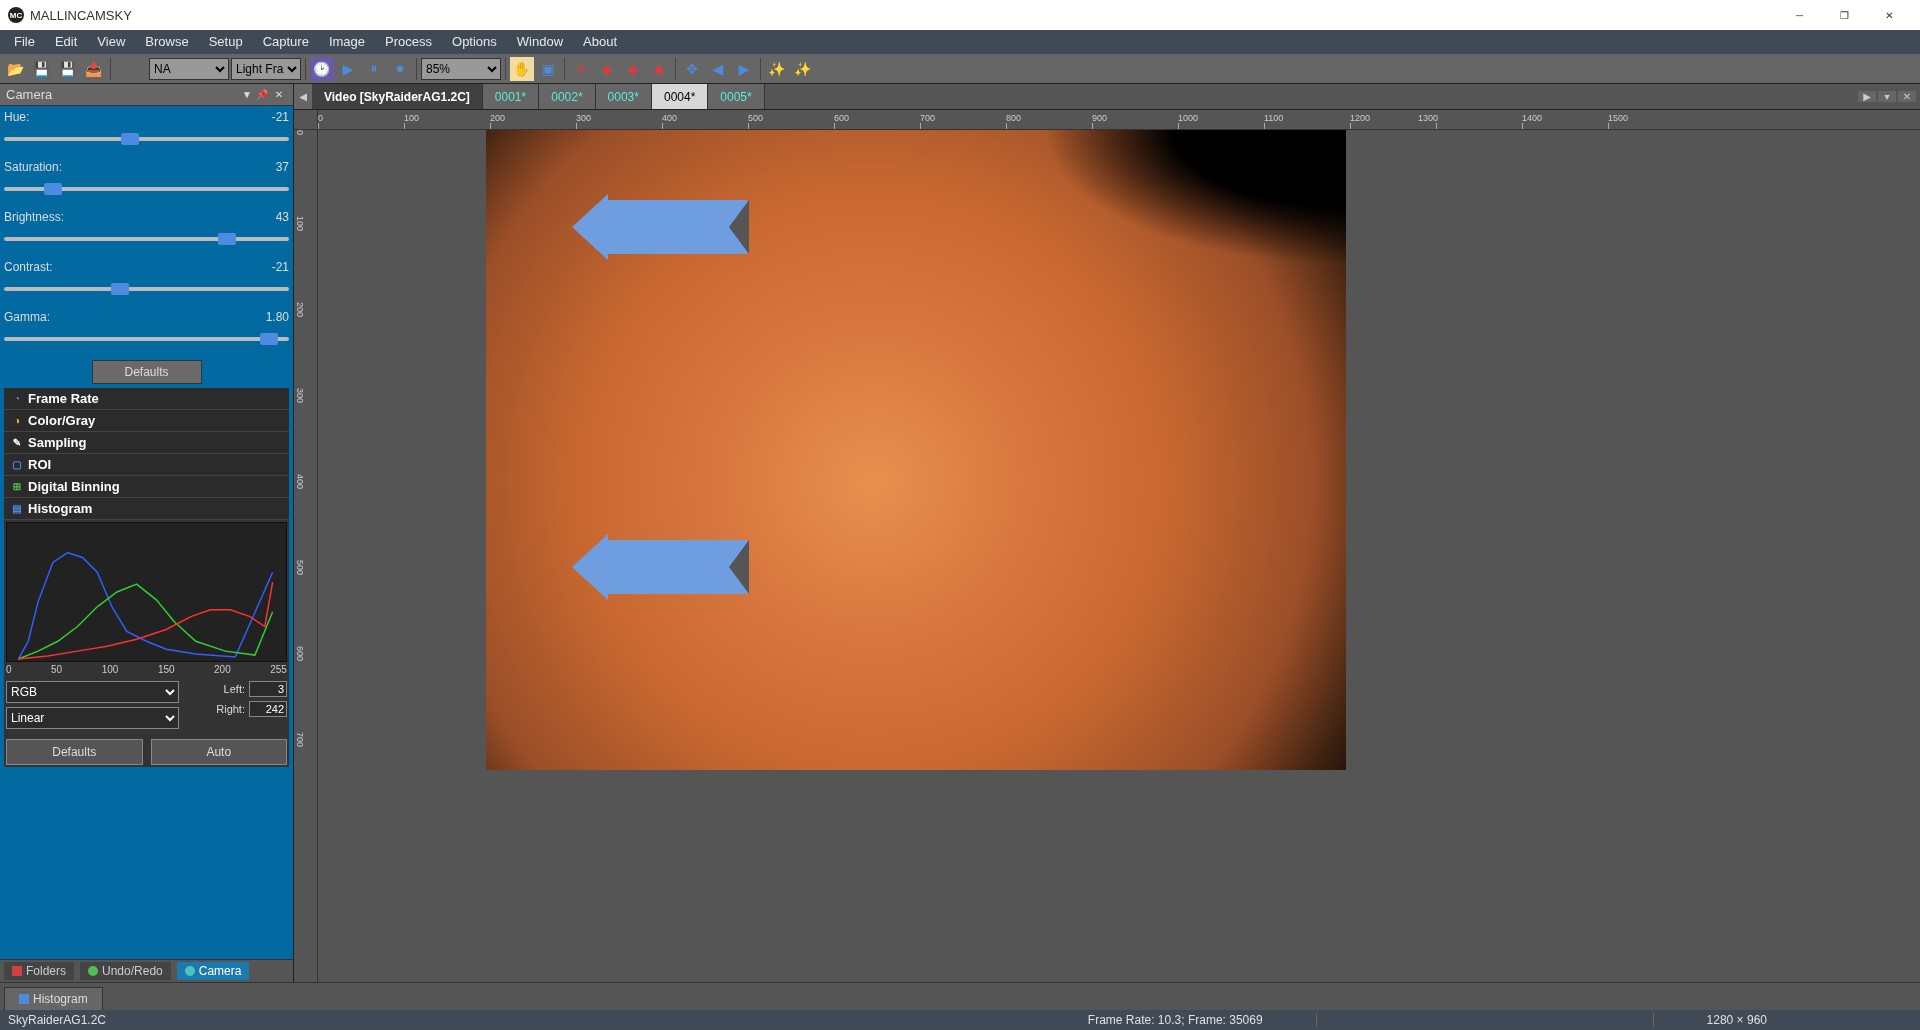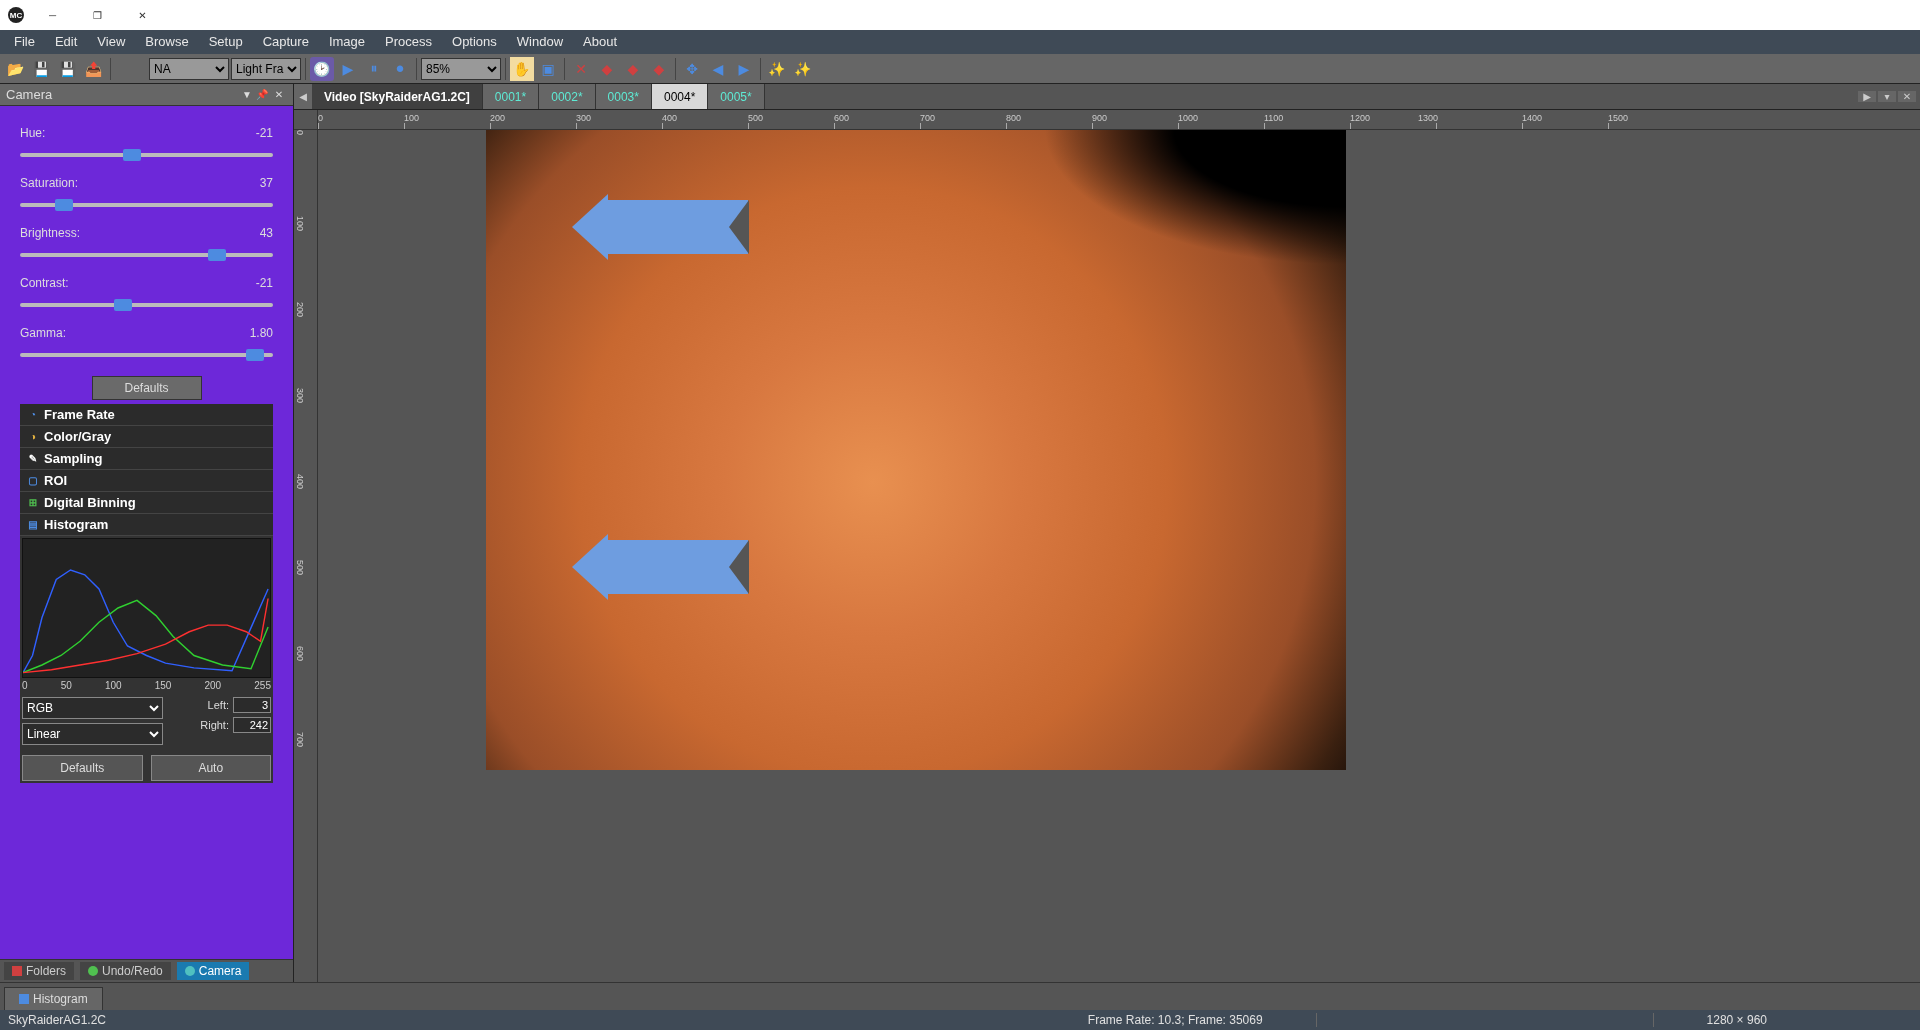--- a/index.html
+++ b/index.html
@@ -22,21 +22,21 @@
 .toolbar select { background: #999; border: 1px solid #333; height: 22px; font-size: 12px; }
 
 
 .main { display: flex; height: calc(100% - 30px - 24px - 30px - 28px - 20px); }
 
 
 .left-panel { width: 294px; background: #555; display: flex; flex-direction: column; border-right: 1px solid #222; }
 .panel-header { background: #666; height: 22px; display: flex; align-items: center; padding: 0 6px; font-size: 13px; color: #ddd; border-bottom: 1px solid #333; }
 .panel-header .spacer { flex: 1; }
 .panel-header .ph-btn { width: 16px; height: 16px; display: flex; align-items: center; justify-content: center; cursor: pointer; font-size: 10px; }
-.panel-body { flex: 1; overflow: auto; background: #6d28d9; padding: 20px; }
+.panel-body { flex: 1; overflow: auto; background: #0369a1; padding: 4px; }
 .panel-body::-webkit-scrollbar { width: 14px; }
 .panel-body::-webkit-scrollbar-track { background: #aaa; }
 .panel-body::-webkit-scrollbar-thumb { background: #777; border: 1px solid #555; }
 
 .slider-row { margin-bottom: 16px; }
 .slider-row .sr-top { display: flex; justify-content: space-between; font-size: 12px; color: #ddd; margin-bottom: 6px; }
 .slider-row input[type=range] { width: 100%; appearance: none; height: 4px; background: #bbb; outline: none; border-radius: 2px; }
 .slider-row input[type=range]::-webkit-slider-thumb { appearance: none; width: 18px; height: 12px; background: #4d8be0; border-radius: 2px; cursor: pointer; }
 
 .btn-default { width: 110px; height: 24px; background: #6a6a6a; border: 1px solid #333; color: #ddd; font-size: 12px; cursor: pointer; margin: 4px auto; display: block; }
@@ -96,20 +96,21 @@
 
 .statusbar { height: 20px; background: #3f4a56; display: flex; align-items: center; padding: 0 8px; font-size: 12px; color: #e0e0e0; gap: 45px; }
 .statusbar .sb-sep { width: 1px; height: 14px; background: #666; margin: 0 8px; }
 
 </style>
 </head>
 <body>
 
 <div class="titlebar">
   <div class="logo">MC</div>
+  <div class="title">MALLINCAMSKY</div>
   <div class="win-btn">─</div>
   <div class="win-btn">❐</div>
   <div class="win-btn">✕</div>
 </div>
 
 <div class="menubar">
   <div class="menu-item">File</div>
   <div class="menu-item">Edit</div>
   <div class="menu-item">View</div>
   <div class="menu-item">Browse</div>

